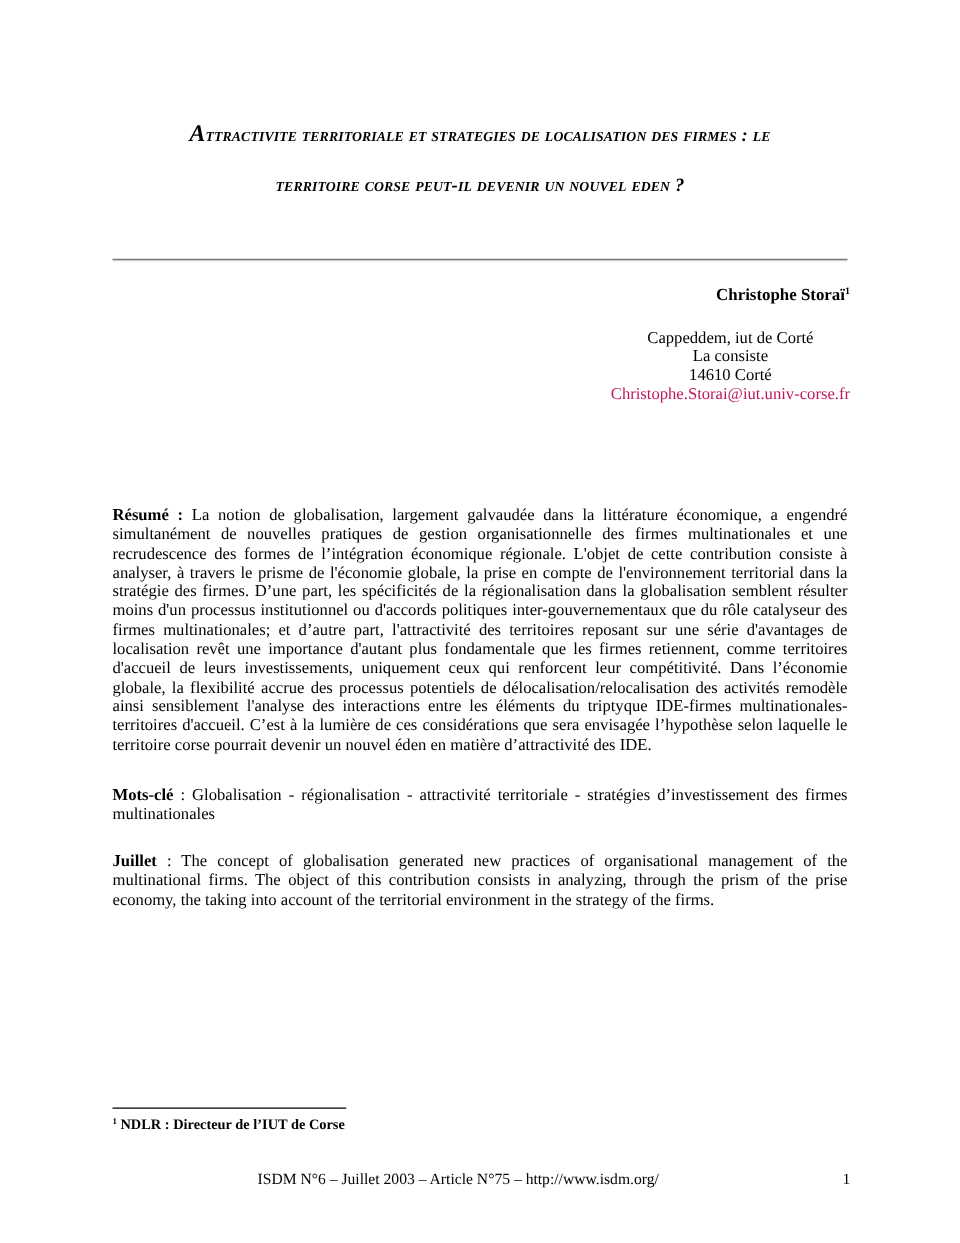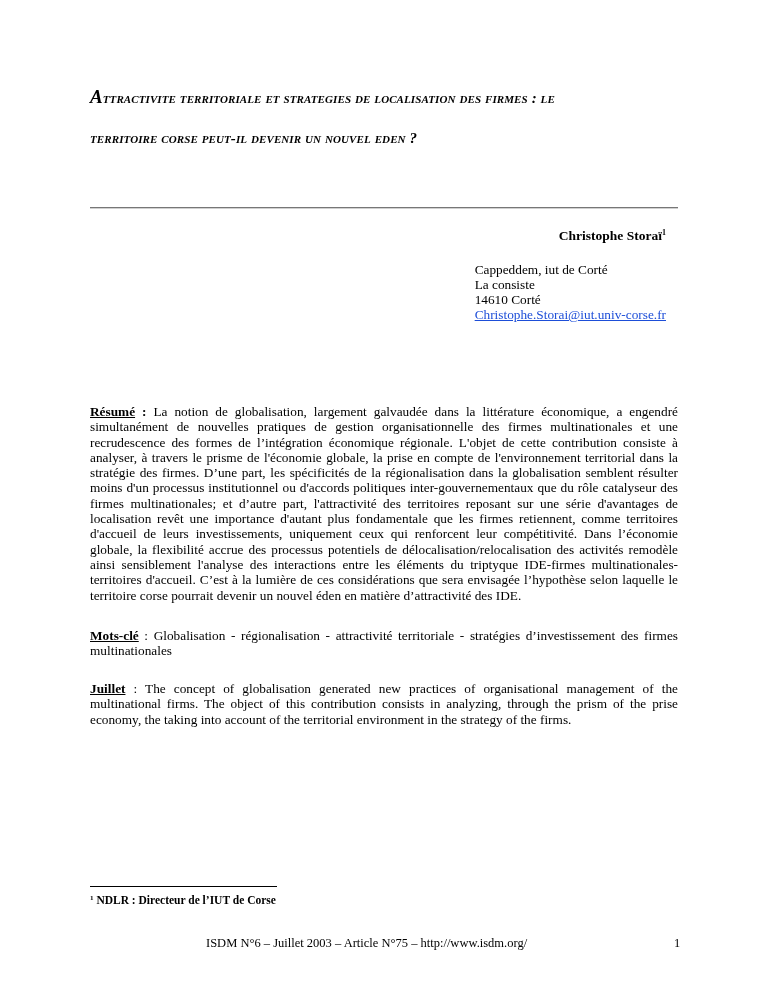--- a/index.html
+++ b/index.html
@@ -12,74 +12,74 @@
       height: 994px;
       position: relative;
       overflow: hidden;
       font-family: "Liberation Serif", "DejaVu Serif", serif;
       color: #000000;
     }
     .title {
       position: absolute;
       left: 90px;
       width: 588px;
+      text-align: center;
       font-weight: bold;
       font-style: italic;
       font-variant: small-caps;
       font-size: 15px;
       letter-spacing: 0.1px;
+      margin-top: 11px;
     }
     .title-line1 { top: 86px; }
     .title-line2 { top: 130px; }
     .title .cap { font-size: 19px; }
     .rule {
       position: absolute;
       left: 90px;
       top: 207px;
       width: 588px;
       height: 0;
       border-top: 1px solid #777777;
       border-bottom: 1px solid #d0d0d0;
     }
     .author-block {
       position: absolute;
-      right: 102px;
-      text-align: left;
+      right: 88px;
+      text-align: center;
       font-size: 13.3px;
       line-height: 15px;
     }
     .author-name {
       top: 228px;
       font-weight: bold;
       font-size: 13.5px;
     }
     .author-name sup {
       font-size: 8px;
       vertical-align: 5px;
       line-height: 0;
     }
     .affil {
       top: 262px;
       margin-left: 34px;
     }
     .affil .email {
-      color: #1d4ed8;
-      text-decoration: underline;
+      color: #be185d;
     }
     .para {
       position: absolute;
       left: 90px;
       width: 588px;
       font-size: 13.3px;
       line-height: 15.3px;
       text-align: justify;
     }
     .para .label {
       font-weight: bold;
-      text-decoration: underline;
     }
     .abstract { top: 404px; }
     .keywords { top: 628px; }
     .summary { top: 681px; }
     .fn-rule {
       position: absolute;
       left: 90px;
       top: 886px;
       width: 187px;
       border-top: 1px solid #000000;

